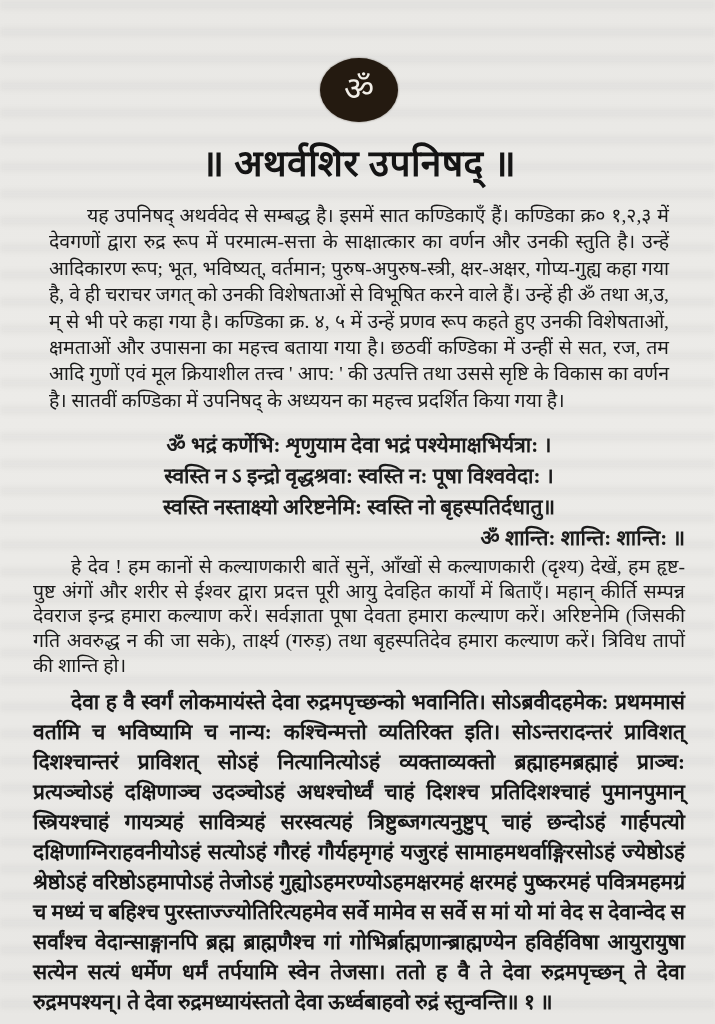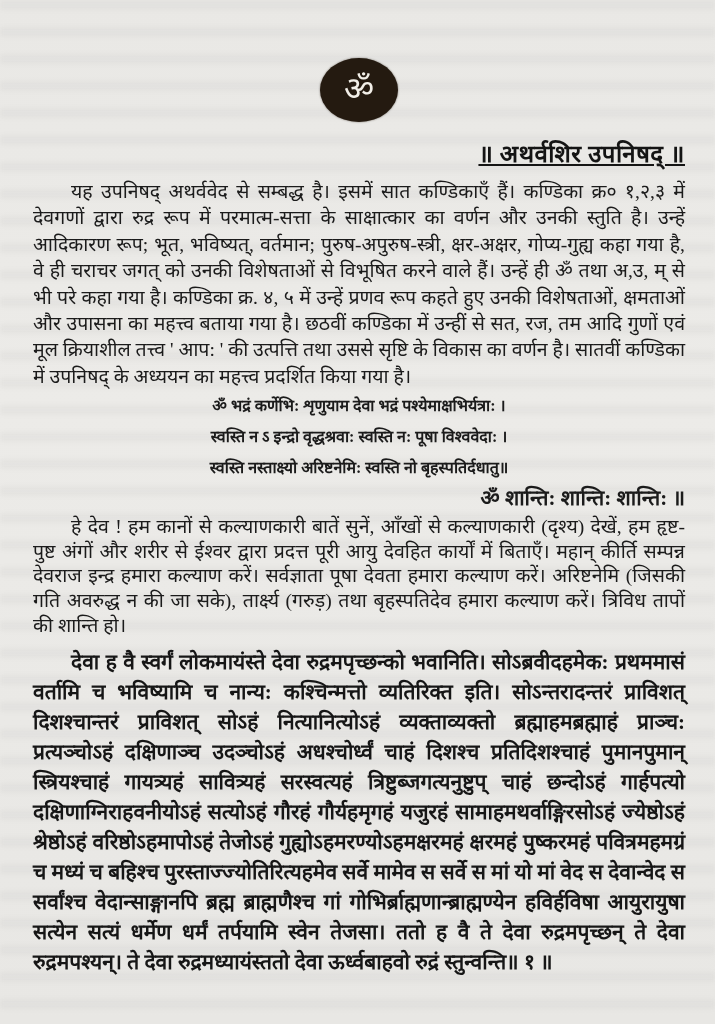--- a/index.html
+++ b/index.html
@@ -45,46 +45,45 @@
     box-shadow: 0 0 2px rgba(30,20,10,0.6);
   }
   .om-emblem .om-glyph {
     color: #f2efe8;
     font-size: 33px;
     line-height: 1;
     font-family: "Liberation Serif", "DejaVu Serif", serif;
     transform: translateY(-1px);
   }
   .main-title {
-    text-align: right;
-    font-size: 24px;
+    text-align: center;
+    font-size: 37px;
     font-weight: bold;
     letter-spacing: 0.5px;
     margin: 14px 0 10px 0;
     color: #141414;
-    text-decoration: underline;
   }
   .intro-para {
     font-size: 19.5px;
     line-height: 26.4px;
     text-align: justify;
     text-indent: 38px;
-    margin: 0;
+    margin: 16px;
   }
   .section-heading {
     text-align: center;
     font-size: 25px;
     font-weight: bold;
     margin: 10px 0 6px 0;
     color: #141414;
   }
   .verse-block {
     text-align: center;
     font-weight: bold;
-    font-size: 16px;
+    font-size: 21px;
     line-height: 31px;
     margin: 0;
   }
   .shanti-closing {
     text-align: right;
     font-weight: bold;
     font-size: 21px;
     line-height: 30px;
     margin: 0 0 2px 0;
   }

